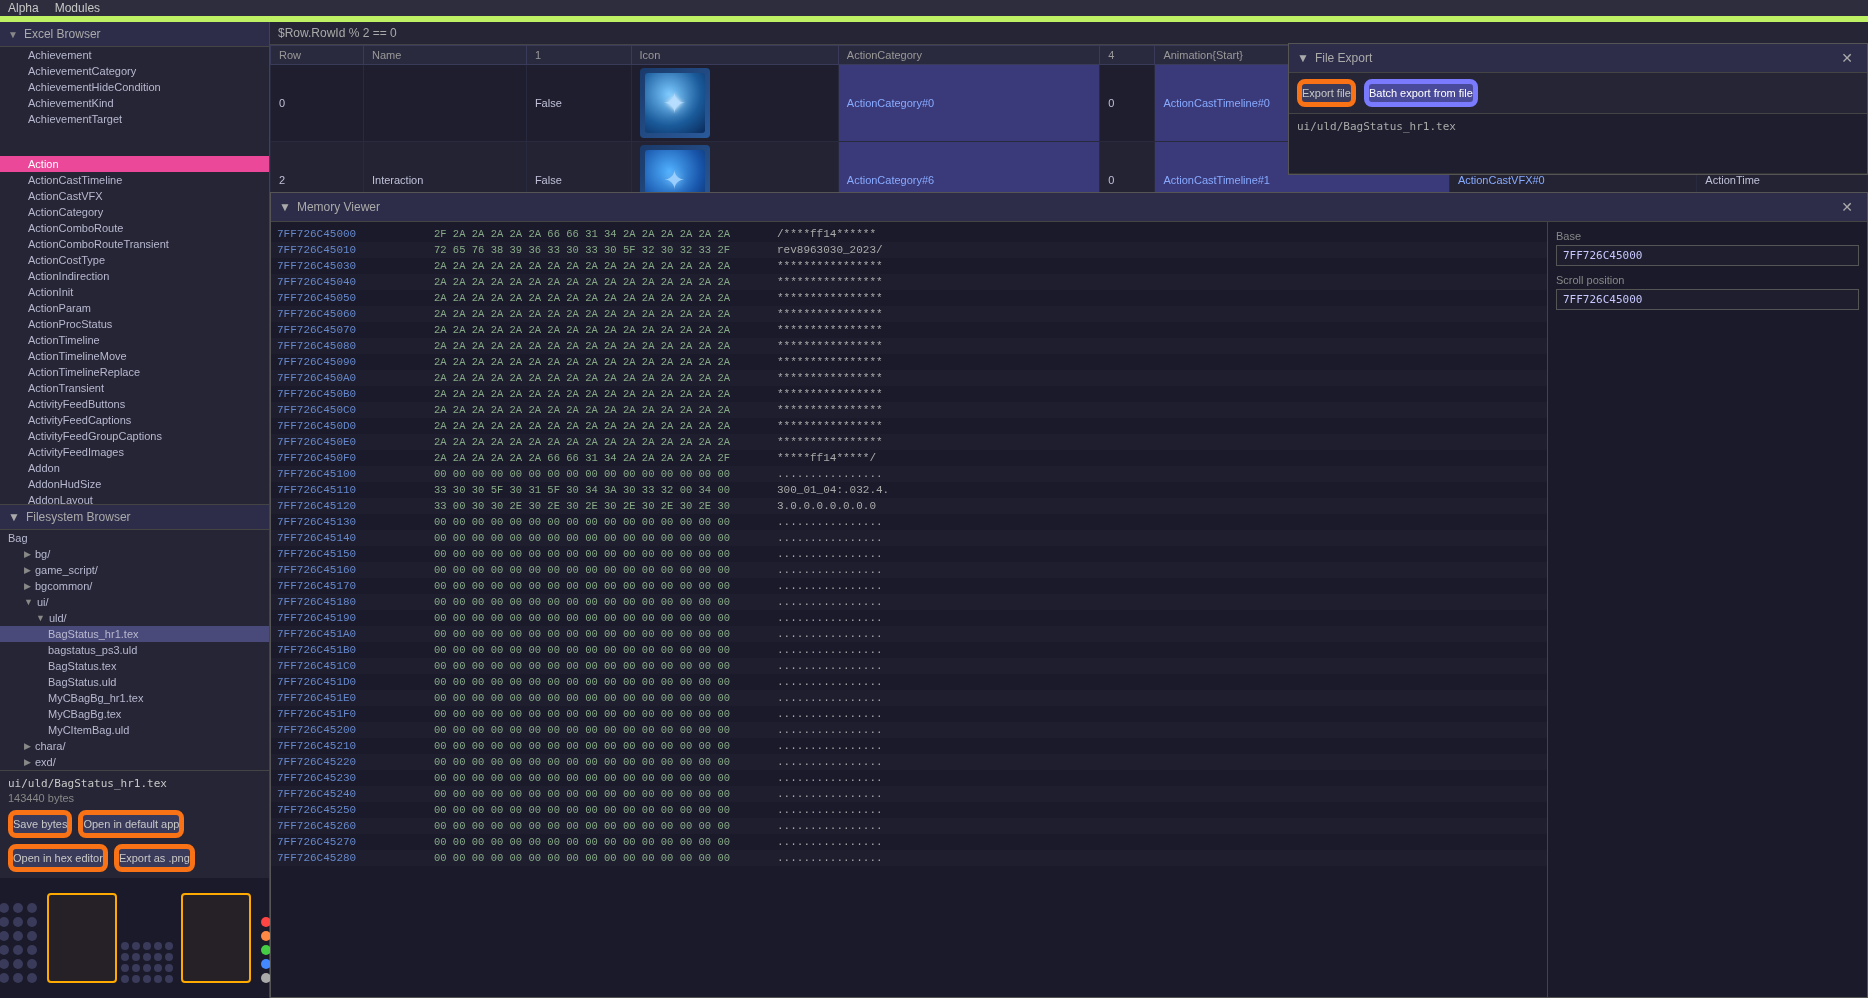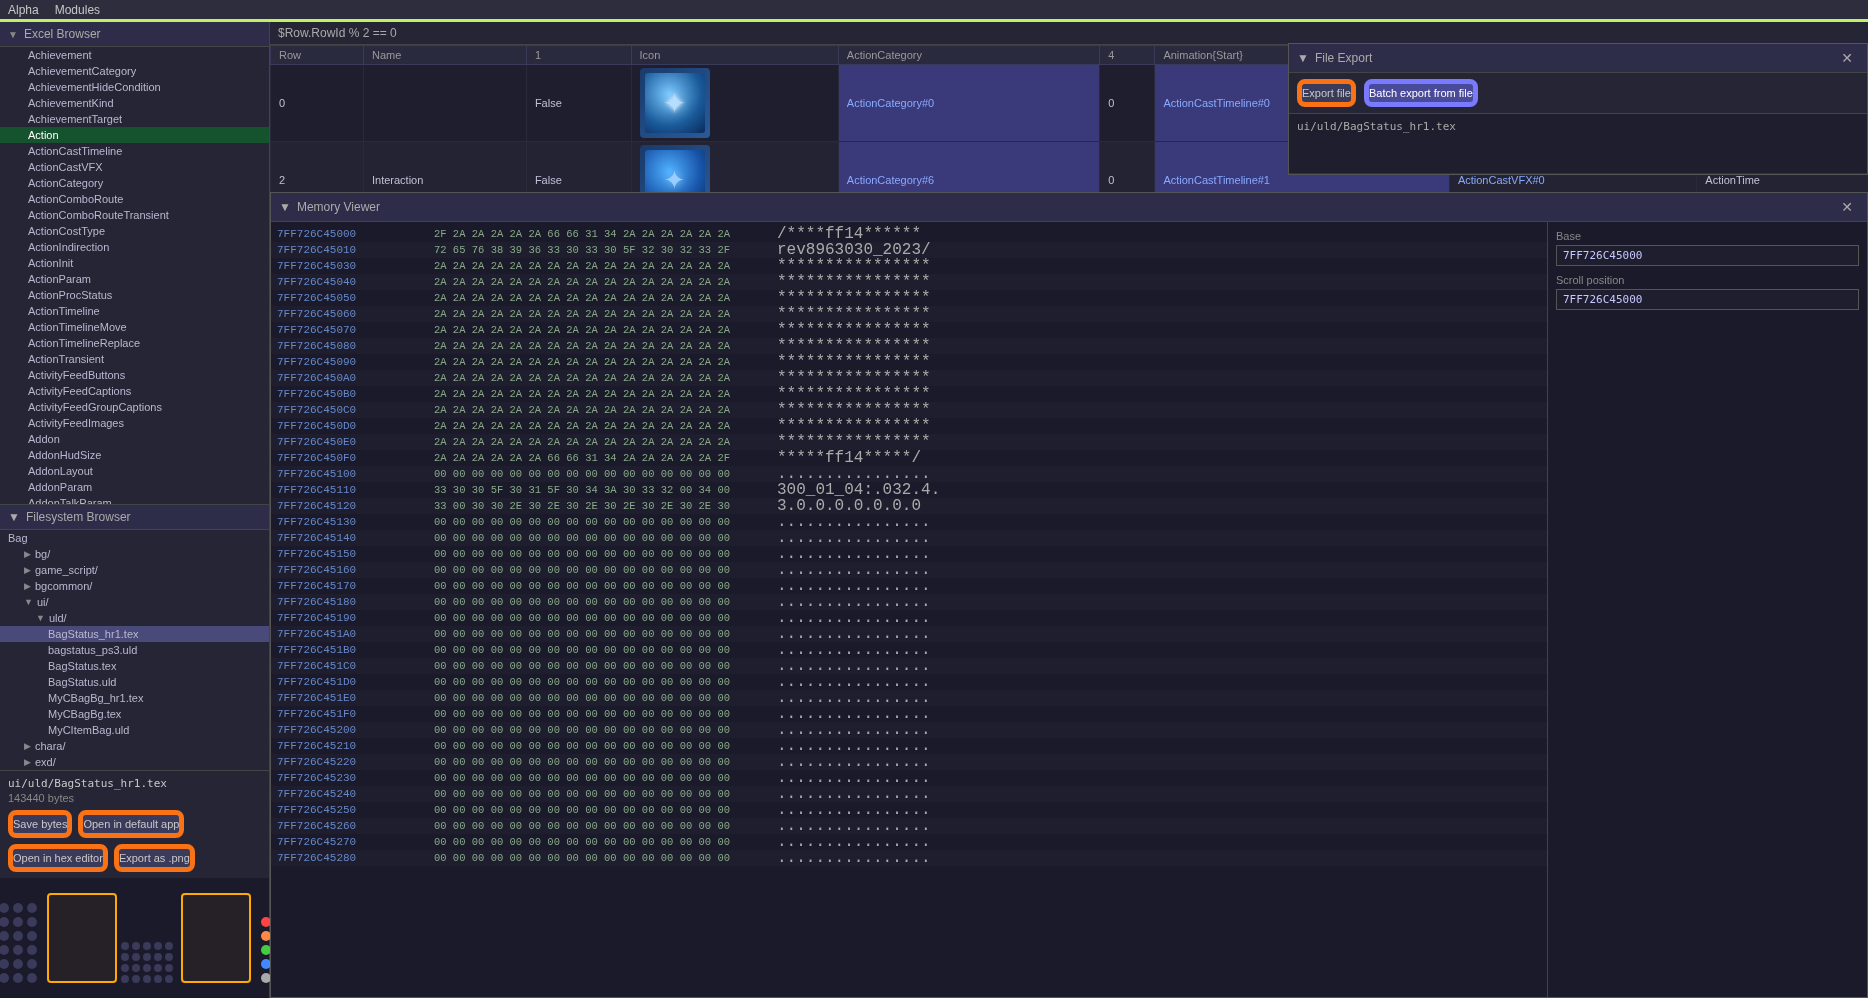--- a/index.html
+++ b/index.html
@@ -15,21 +15,21 @@
     }
 
     
     .menu-bar {
       background: #2d2d3d;
       height: 22px;
       display: flex;
       align-items: center;
       padding: 0 8px;
       gap: 16px;
-      border-bottom: 3px solid #bef264;
+      border-bottom: 6px solid #bef264;
     }
     .menu-item {
       color: #c8c8c8;
       cursor: pointer;
       font-size: 12px;
     }
 
     
     .excel-browser {
       position: absolute;
@@ -60,21 +60,21 @@
       overflow-x: hidden;
     }
     .list-item {
       padding: 2px 28px;
       cursor: pointer;
       white-space: nowrap;
       overflow: hidden;
       text-overflow: ellipsis;
       color: #b8b8d0;
     }
-    .list-item.selected { background: #14532d; color: #fff; }
+    .list-item.selected { background: #ec4899; color: #fff; margin-top: 29px; }
 
     
     .fs-browser {
       border-top: 1px solid #444;
       background: #252535;
     }
     .fs-header {
       background: #2d2d4a;
       padding: 5px 8px;
       font-size: 12px;
@@ -332,21 +332,21 @@
     }
     .memory-row {
       display: flex;
       padding: 1px 6px;
       white-space: nowrap;
       line-height: 14px;
     }
     .memory-row:nth-child(even) { background: rgba(255,255,255,0.02); }
     .mem-addr { color: #6688cc; min-width: 110px; }
     .mem-hex { color: #88aa88; min-width: 390px; font-size: 10.5px; text-align: center; }
-    .mem-ascii { color: #aaaaaa; font-size: 16px; }
+    .mem-ascii { color: #aaaaaa; font-size: 11px; }
 
     .memory-sidebar {
       width: 320px;
       border-left: 1px solid #444;
       padding: 8px;
       display: flex;
       flex-direction: column;
       gap: 8px;
     }
     .mem-field {

